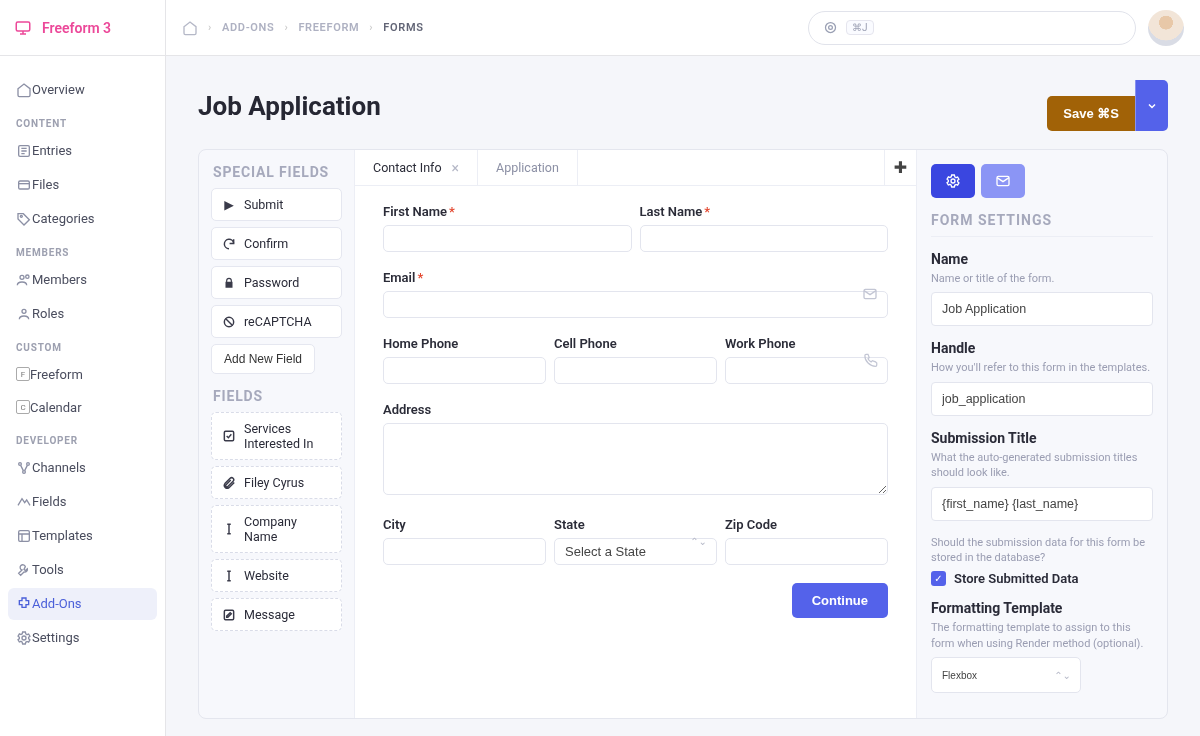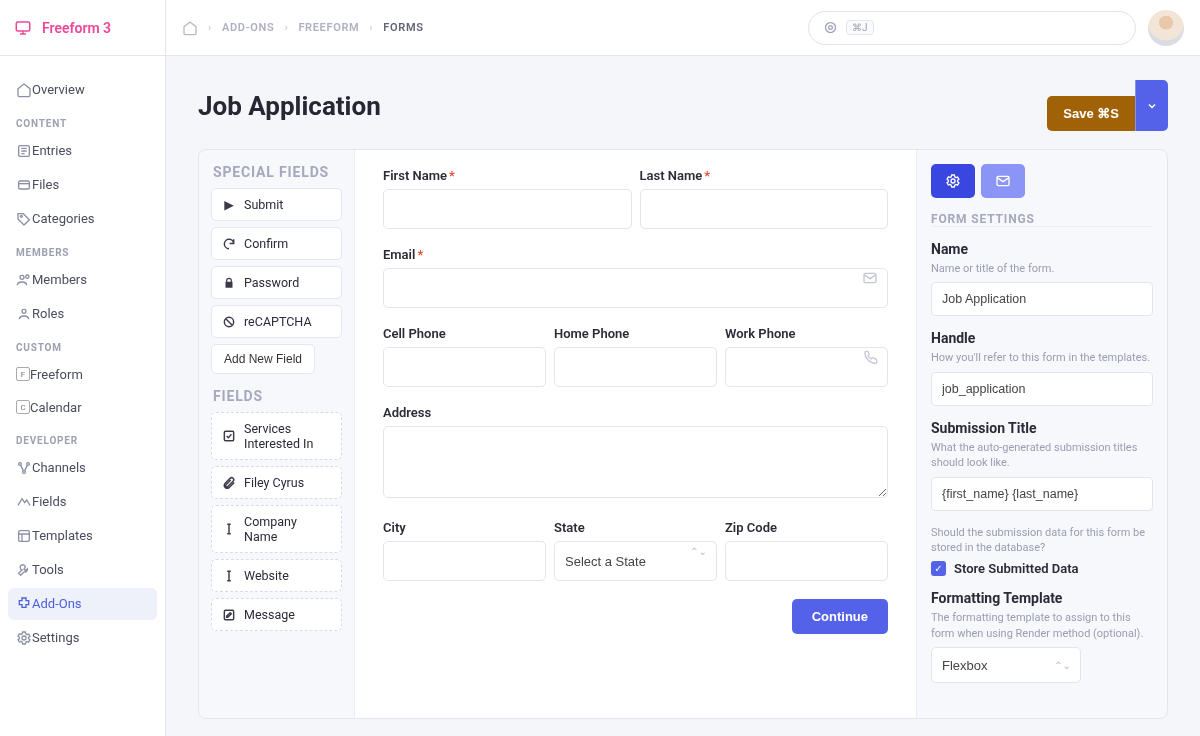--- a/index.html
+++ b/index.html
@@ -116,45 +116,45 @@
 .tab { display:flex; align-items:center; gap:10px; padding:0 18px; font-size:12.5px; color:#8c90a5; border-right:1px solid #eceef5; cursor:pointer; white-space:nowrap; }
 .tab.active { color:#2b2c38; background:#fff; }
 .tab .close { color:#b5b8c7; font-size:14px; }
 .tab-add { margin-left:auto; width:32px; display:flex; align-items:center; justify-content:center; font-size:16px; color:#444; cursor:pointer; border-left:1px solid #eceef5; }
 .canvas-body { padding:18px 28px; overflow-y:auto; }
 .row { display:flex; gap:8px; margin-bottom:18px; }
 .field { flex:1; }
 .flabel { font-size:13px; font-weight:600; color:#2b2c38; margin-bottom:6px; display:block; }
 .req { color:#e3472f; margin-left:2px; }
 .input, .select {
-  width:100%; height:40px; border:1px solid #e3e5ee; border-radius:5px; background:#fff; padding:0 10px; font-size:13px; color:#444;
+  width:100%; height:27px; border:1px solid #e3e5ee; border-radius:5px; background:#fff; padding:0 10px; font-size:13px; color:#444;
 }
 .input-icon { position:relative; }
 .input-icon .suffix { position:absolute; right:10px; top:50%; transform:translateY(-50%); color:#c3c6d4; }
 .textarea { width:100%; height:72px; border:1px solid #e3e5ee; border-radius:5px; background:#fff; padding:8px 10px; font-size:13px; }
 .select { appearance:none; }
 .select-wrap { position:relative; }
 .select-wrap .caret { position:absolute; right:10px; top:50%; transform:translateY(-50%); color:#b5b8c7; font-size:10px; }
 .continue { display:flex; justify-content:flex-end; }
 .btn-continue { background:#5462ea; color:#fff; border:none; border-radius:5px; padding:10px 20px; font-size:13px; font-weight:600; cursor:pointer; }
 
 
 .settings { width:250px; padding:14px 14px 14px 14px; }
 .stg-btns { display:flex; gap:6px; margin-bottom:14px; }
 .stg-btn { width:44px; height:34px; border-radius:5px; display:flex; align-items:center; justify-content:center; cursor:pointer; }
 .stg-btn.primary { background:#3a46e0; color:#fff; }
 .stg-btn.secondary { background:#8b95f5; color:#fff; }
-.stg-title { font-size:12px; font-weight:700; letter-spacing:0.07em; color:#a6a9bc; }
+.stg-title { font-size:14px; font-weight:700; letter-spacing:0.07em; color:#a6a9bc; margin-bottom:8px; }
 .stg-divider { height:1px; background:#eceef5; margin-bottom:14px; }
 .stg-field { margin-bottom:14px; }
 .stg-label { font-size:14px; font-weight:700; color:#2a2b38; margin-bottom:4px; display:block; }
 .stg-help { font-size:11px; color:#9a9db2; margin-bottom:6px; line-height:1.4; }
 .sinput { width:100%; height:34px; border:1px solid #e3e5ee; border-radius:4px; background:#fff; padding:0 10px; font-size:12.5px; color:#444; }
 .sselect-wrap { position:relative; width: 150px; }
-.sselect { width:100%; height:36px; border:1px solid #e3e5ee; border-radius:5px; background:#fff; padding:0 10px; font-size:13px; color:#444; appearance:none; }
+.sselect { width:100%; height:36px; border:1px solid #e3e5ee; border-radius:5px; background:#fff; padding:0 10px; font-size:10px; color:#444; appearance:none; }
 .chk-row { display:flex; align-items:center; gap:8px; }
 .chk { width:15px; height:15px; border-radius:3px; background:#5462ea; display:inline-flex; align-items:center; justify-content:center; color:#fff; font-size:10px; }
 .chk-label { font-size:13px; font-weight:600; color:#2a2b38; }
 svg { display:block; }
 </style>
 </head>
 <body>
 
 <div class="app">
   <div class="sidebar">
@@ -414,36 +414,46 @@
                     <rect x="4" y="4" width="16" height="16" rx="2"></rect>
                     <path d="M14 8l-6 6v2h2l6-6z"></path>
                   </svg>
                 </span>
                 <span>Message</span>
               </div>
           </div>
         </div>
 
         <div class="canvas">
+          <div class="tabs">
+            <div class="tab active">
+                <span>Contact Info</span>
+                <span class="close">×</span>
+              </div>
+            <div class="tab">
+                <span>Application</span>
+              </div>
+            <div class="tab-add">✚</div>
+          </div>
           <div class="canvas-body">
             <div class="row">
               <div class="field"><label class="flabel"><span>First Name</span><span class="req">*</span></label><input class="input" style=""></div>
               <div class="field"><label class="flabel"><span>Last Name</span><span class="req">*</span></label><input class="input" style=""></div>
             </div>
             <div class="row">
               <div class="field input-icon"><label class="flabel"><span>Email</span><span class="req">*</span></label><input class="input" style=""><span class="suffix">
                     <svg width="16" height="16" viewBox="0 0 24 24" fill="none" stroke="currentColor" stroke-width="2">
                       <rect x="3" y="5" width="18" height="14" rx="2"></rect>
                       <path d="M3 7l9 6 9-6"></path>
                     </svg>
                   </span></div>
             </div>
             <div class="row">
+              <div class="field"><label class="flabel">Home Phone</label><input class="input" style=""></div>
               <div class="field"><label class="flabel">Cell Phone</label><input class="input" style=""></div>
-              <div class="field"><label class="flabel">Home Phone</label><input class="input" style=""></div>
               <div class="field input-icon"><label class="flabel">Work Phone</label><input class="input" style=""><span class="suffix">
                     <svg width="15" height="15" viewBox="0 0 24 24" fill="none" stroke="currentColor" stroke-width="2">
                       <path d="M22 17v3a2 2 0 0 1-2 2c-9 0-17-8-17-17a2 2 0 0 1 2-2h3l2 5-2 2c1 2 3 4 5 5l2-2 5 2z"></path>
                     </svg>
                   </span></div>
             </div>
             <div class="row">
               <div class="field"><label class="flabel">Address</label><textarea class="textarea" style=""></textarea></div>
             </div>
             <div class="row">

